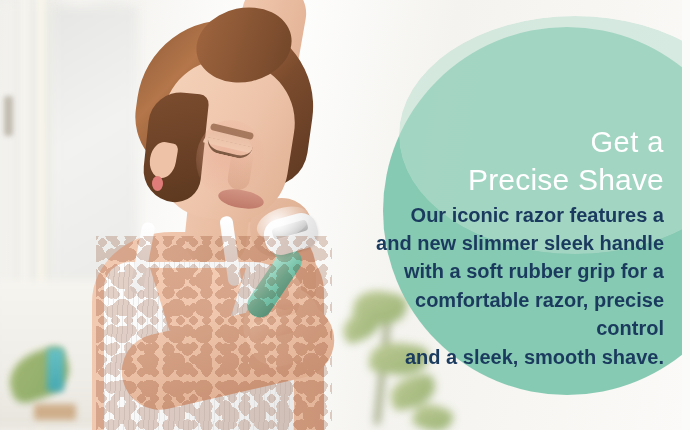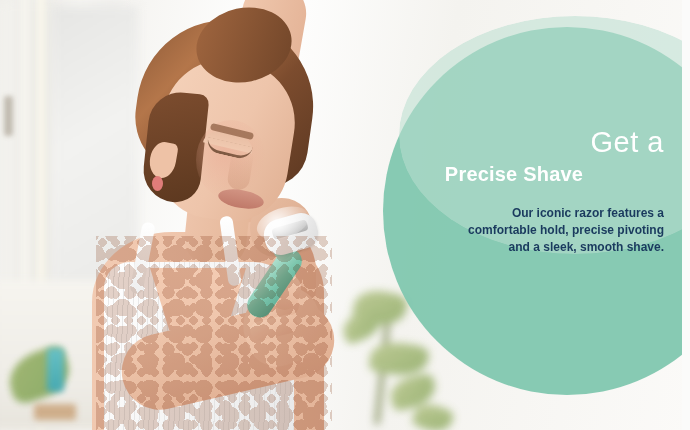--- a/index.html
+++ b/index.html
@@ -439,31 +439,30 @@
   .eyebrow {
     color: #ffffff;
     font-size: 29px;
     font-weight: 300;
     letter-spacing: .5px;
     line-height: 1;
     margin: 0;
   }
   .headline {
     color: #ffffff;
-    font-size: 20px;
-    font-weight: bold;
+    font-size: 30px;
+    font-weight: normal;
     letter-spacing: .2px;
     line-height: 1.12;
     margin: 6px 0 0 0;
-    text-align: center;
   }
   .body-copy {
-    margin: 20px 0 0 0;
+    margin: 4px 0 0 0;
     color: #1a3a5e;
-    font-size: 12px;
+    font-size: 20px;
     font-weight: bold;
     line-height: 1.42;
     text-align: right;
   }
   .body-copy span { display: block; }
 </style>
 </head>
 <body>
 
 <div class="ad-banner">
@@ -535,18 +534,20 @@
     <div class="circle-panel"></div>
     <div class="circle-highlight"></div>
   </div>
   <div class="right-margin"></div>
 
   <div class="copy">
     <p class="eyebrow">Get a</p>
     <h1 class="headline">Precise Shave</h1>
     <p class="body-copy">
       <span>Our iconic razor features a</span>
-      <span>comfortable hold, precise pivoting</span>
+      <span>and new slimmer sleek handle</span>
+      <span>with a soft rubber grip for a</span>
+      <span>comfortable razor, precise control</span>
       <span>and a sleek, smooth shave.</span>
     </p>
   </div>
 
 </div>
 
 </body></html>

